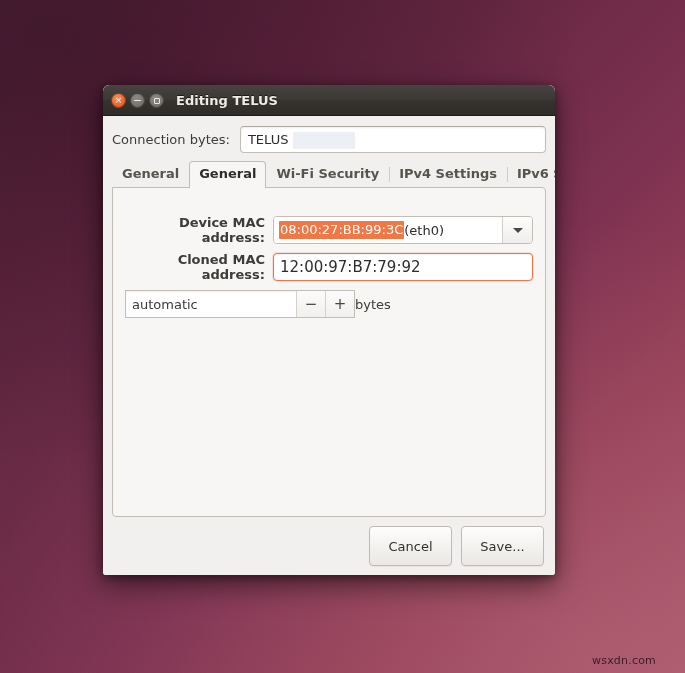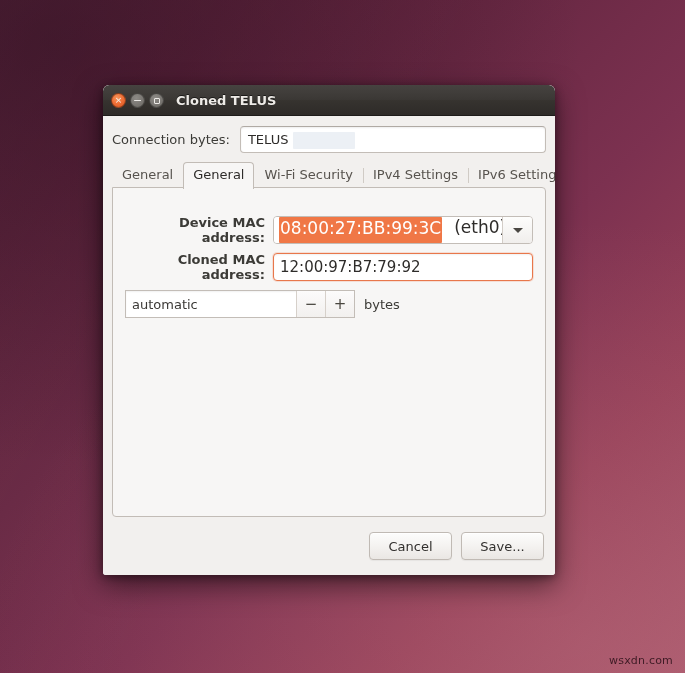--- a/index.html
+++ b/index.html
@@ -33,21 +33,21 @@
     inset: 0;
     background:
       radial-gradient(ellipse 140% 100% at 85% 95%, rgba(195,120,135,0.30) 0%, rgba(195,120,135,0.0) 62%),
       radial-gradient(ellipse 110% 90% at 8% 6%, rgba(40,12,28,0.45) 0%, rgba(40,12,28,0) 70%),
       linear-gradient(118deg, rgba(255,255,255,0.035) 0%, rgba(255,255,255,0) 48%);
     pointer-events: none;
   }
 
   #watermark {
     position: absolute;
-    right: 12px;
+    right: 29px;
     bottom: 6px;
     font-size: 11px;
     color: #2b1018;
     opacity: 0.85;
     letter-spacing: 0.2px;
     font-family: "DejaVu Sans", "Liberation Sans", sans-serif;
   }
 
   
   #dialog {
@@ -170,25 +170,26 @@
 
   
   #notebook {
     flex: 1;
     display: flex;
     flex-direction: column;
     min-height: 0;
   }
   #tabstrip {
     display: flex;
-    align-items: center;
+    align-items: flex-start;
     height: 27px;
     position: relative;
     z-index: 3;
     margin-bottom: -1px;
+    font-weight: bold;
   }
   .tab {
     font-size: 13px;
     color: #57534e;
     padding: 4px 9px 5px 9px;
     line-height: 16px;
     border: 1px solid transparent;
     border-bottom: none;
     border-radius: 4px 4px 0 0;
     position: relative;
@@ -250,27 +251,27 @@
     border: 1px solid #c3bdb7;
     border-radius: 4px;
     display: flex;
     align-items: stretch;
     overflow: hidden;
     box-shadow: inset 0 1px 1px rgba(0,0,0,0.05);
   }
   .combo-text {
     flex: 1;
     display: flex;
+    align-items: center;
     padding: 0 2px 0 5px;
-    font-size: 17px;
+    font-size: 13px;
     color: #2e2c2a;
     background: #ffffff;
     overflow: hidden;
     white-space: nowrap;
-    gap: 12px;
   }
   .sel {
     background: #f07746;
     color: #ffffff;
     padding: 1px 1px 2px 1px;
     border-radius: 1px;
   }
   .combo-arrow {
     width: 30px;
     flex: none;
@@ -331,36 +332,35 @@
     background: linear-gradient(180deg, #fcfbfb 0%, #f2f0ee 100%);
     border-left: 1px solid #d6d0ca;
     font-size: 15px;
     color: #49463f;
     line-height: 1;
     user-select: none;
   }
   .unit {
     font-size: 13px;
     color: #3c3b37;
-    margin-left: 9px;
   }
 
   
   #actions {
     height: 58px;
     display: flex;
     align-items: center;
     justify-content: flex-end;
     gap: 9px;
     padding: 0 2px;
     flex: none;
   }
   .btn {
     min-width: 83px;
-    height: 28px;
+    height: 40px;
     background: linear-gradient(180deg, #fdfdfc 0%, #f4f2f0 52%, #eae7e4 100%);
     border: 1px solid #c0bab4;
     border-radius: 4px;
     font-size: 13px;
     color: #32302e;
     display: flex;
     align-items: center;
     justify-content: center;
     padding: 0 2px;
     box-shadow: 0 1px 0 rgba(255,255,255,0.8) inset, 0 1px 1px rgba(0,0,0,0.05);
@@ -379,21 +379,21 @@
   <div id="titlebar">
     <div class="wbtn wbtn-close">
       <span class="glyph">×</span>
     </div>
     <div class="wbtn wbtn-min">
       <span class="bar"></span>
     </div>
     <div class="wbtn wbtn-max">
       <span class="sq"></span>
     </div>
-    <span class="title-inline">Cloned TELUS</span>
+    <span class="title-inline">Editing TELUS</span>
   </div>
 
   <div id="dialog-body">
 
     <div id="conn-row">
       <span id="conn-label">Connection bytes:</span>
       <div class="entry" id="conn-input" title="Connection name">
         <span class="selhint"></span>
         <span class="txt">TELUS</span>
       </div>

